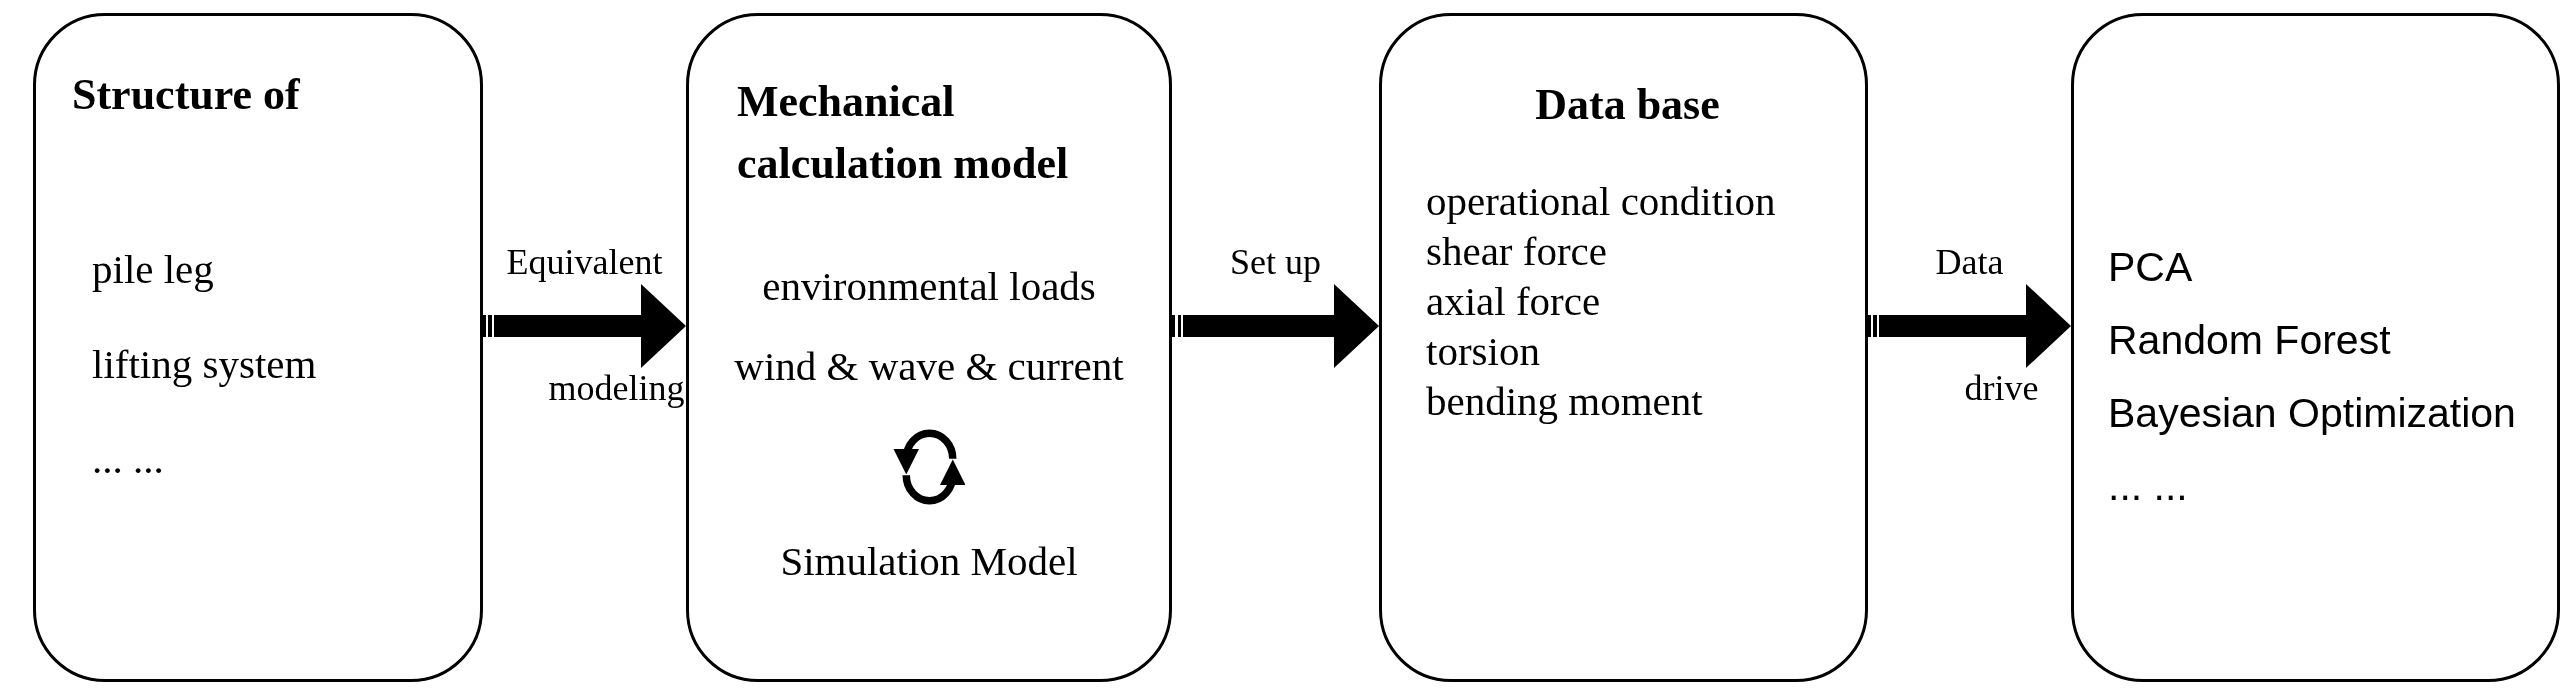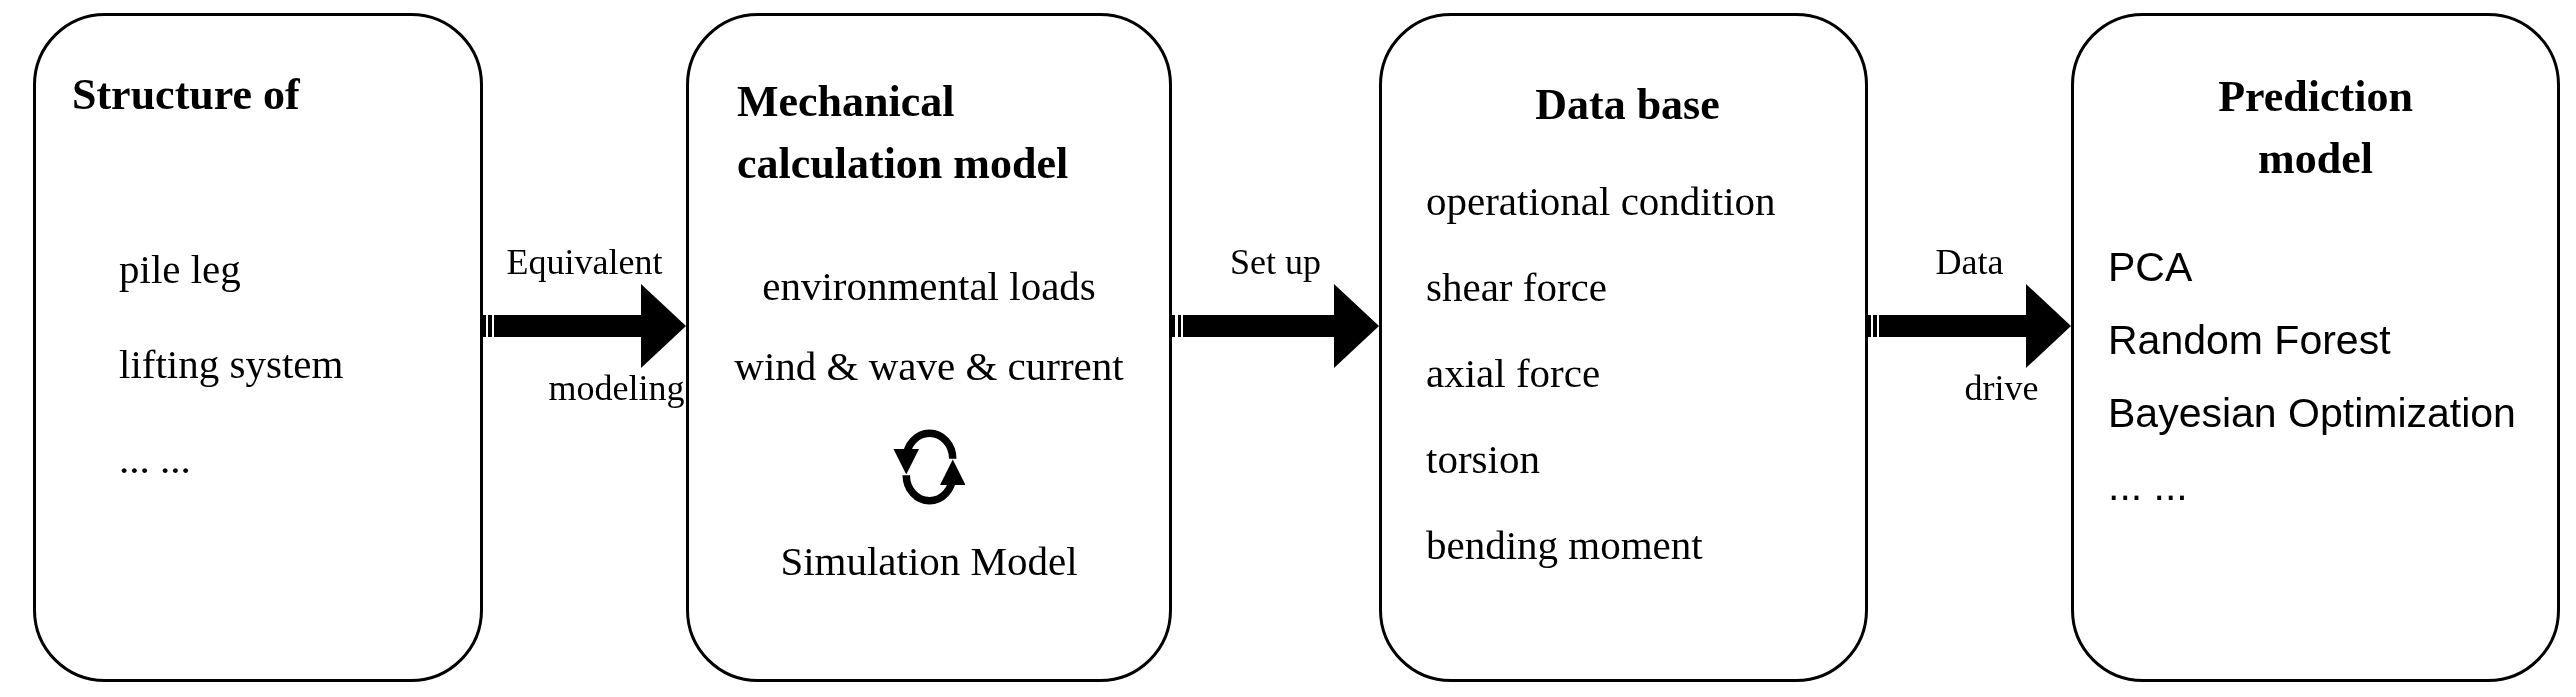--- a/index.html
+++ b/index.html
@@ -52,22 +52,22 @@
   #box-prediction .box-title { top: 50px; left: 0; width: 100%; text-align: center; }
 
   .item-list {
     position: absolute;
     display: flex;
     flex-direction: column;
     font-size: 41px;
     line-height: 50px;
     white-space: nowrap;
   }
-  #box-structure  .item-list { top: 228px; left: 83px; gap: 45px; }
-  #box-database   .item-list { top: 160px; left: 44px; gap: 36px; }
+  #box-structure  .item-list { top: 228px; left: 56px; gap: 45px; }
+  #box-database   .item-list { top: 160px; left: 44px; }
   #box-prediction .item-list {
     top: 226px; left: 34px; gap: 23px;
     font-family: "Liberation Sans", "DejaVu Sans", sans-serif;
     font-weight: 300;
   }
 
   .center-line {
     position: absolute;
     left: 0;
     width: 100%;
@@ -213,24 +213,20 @@
     <div class="arrow-label top">Data</div>
     <div class="arrow-graphic">
       <div class="arrow-tail"></div>
       <div class="arrow-shaft"></div>
       <div class="arrow-head"></div>
     </div>
     <div class="arrow-label bottom">drive</div>
   </div>
 
   <section class="box" id="box-prediction">
-    <h2 class="box-title">
-      <span class="tline">Prediction</span>
-      <span class="tline">model</span>
-    </h2>
     <div class="item-list">
       <div>PCA</div>
       <div>Random Forest</div>
       <div>Bayesian Optimization</div>
       <div>... ...</div>
     </div>
   </section>
 
 </div>
 

